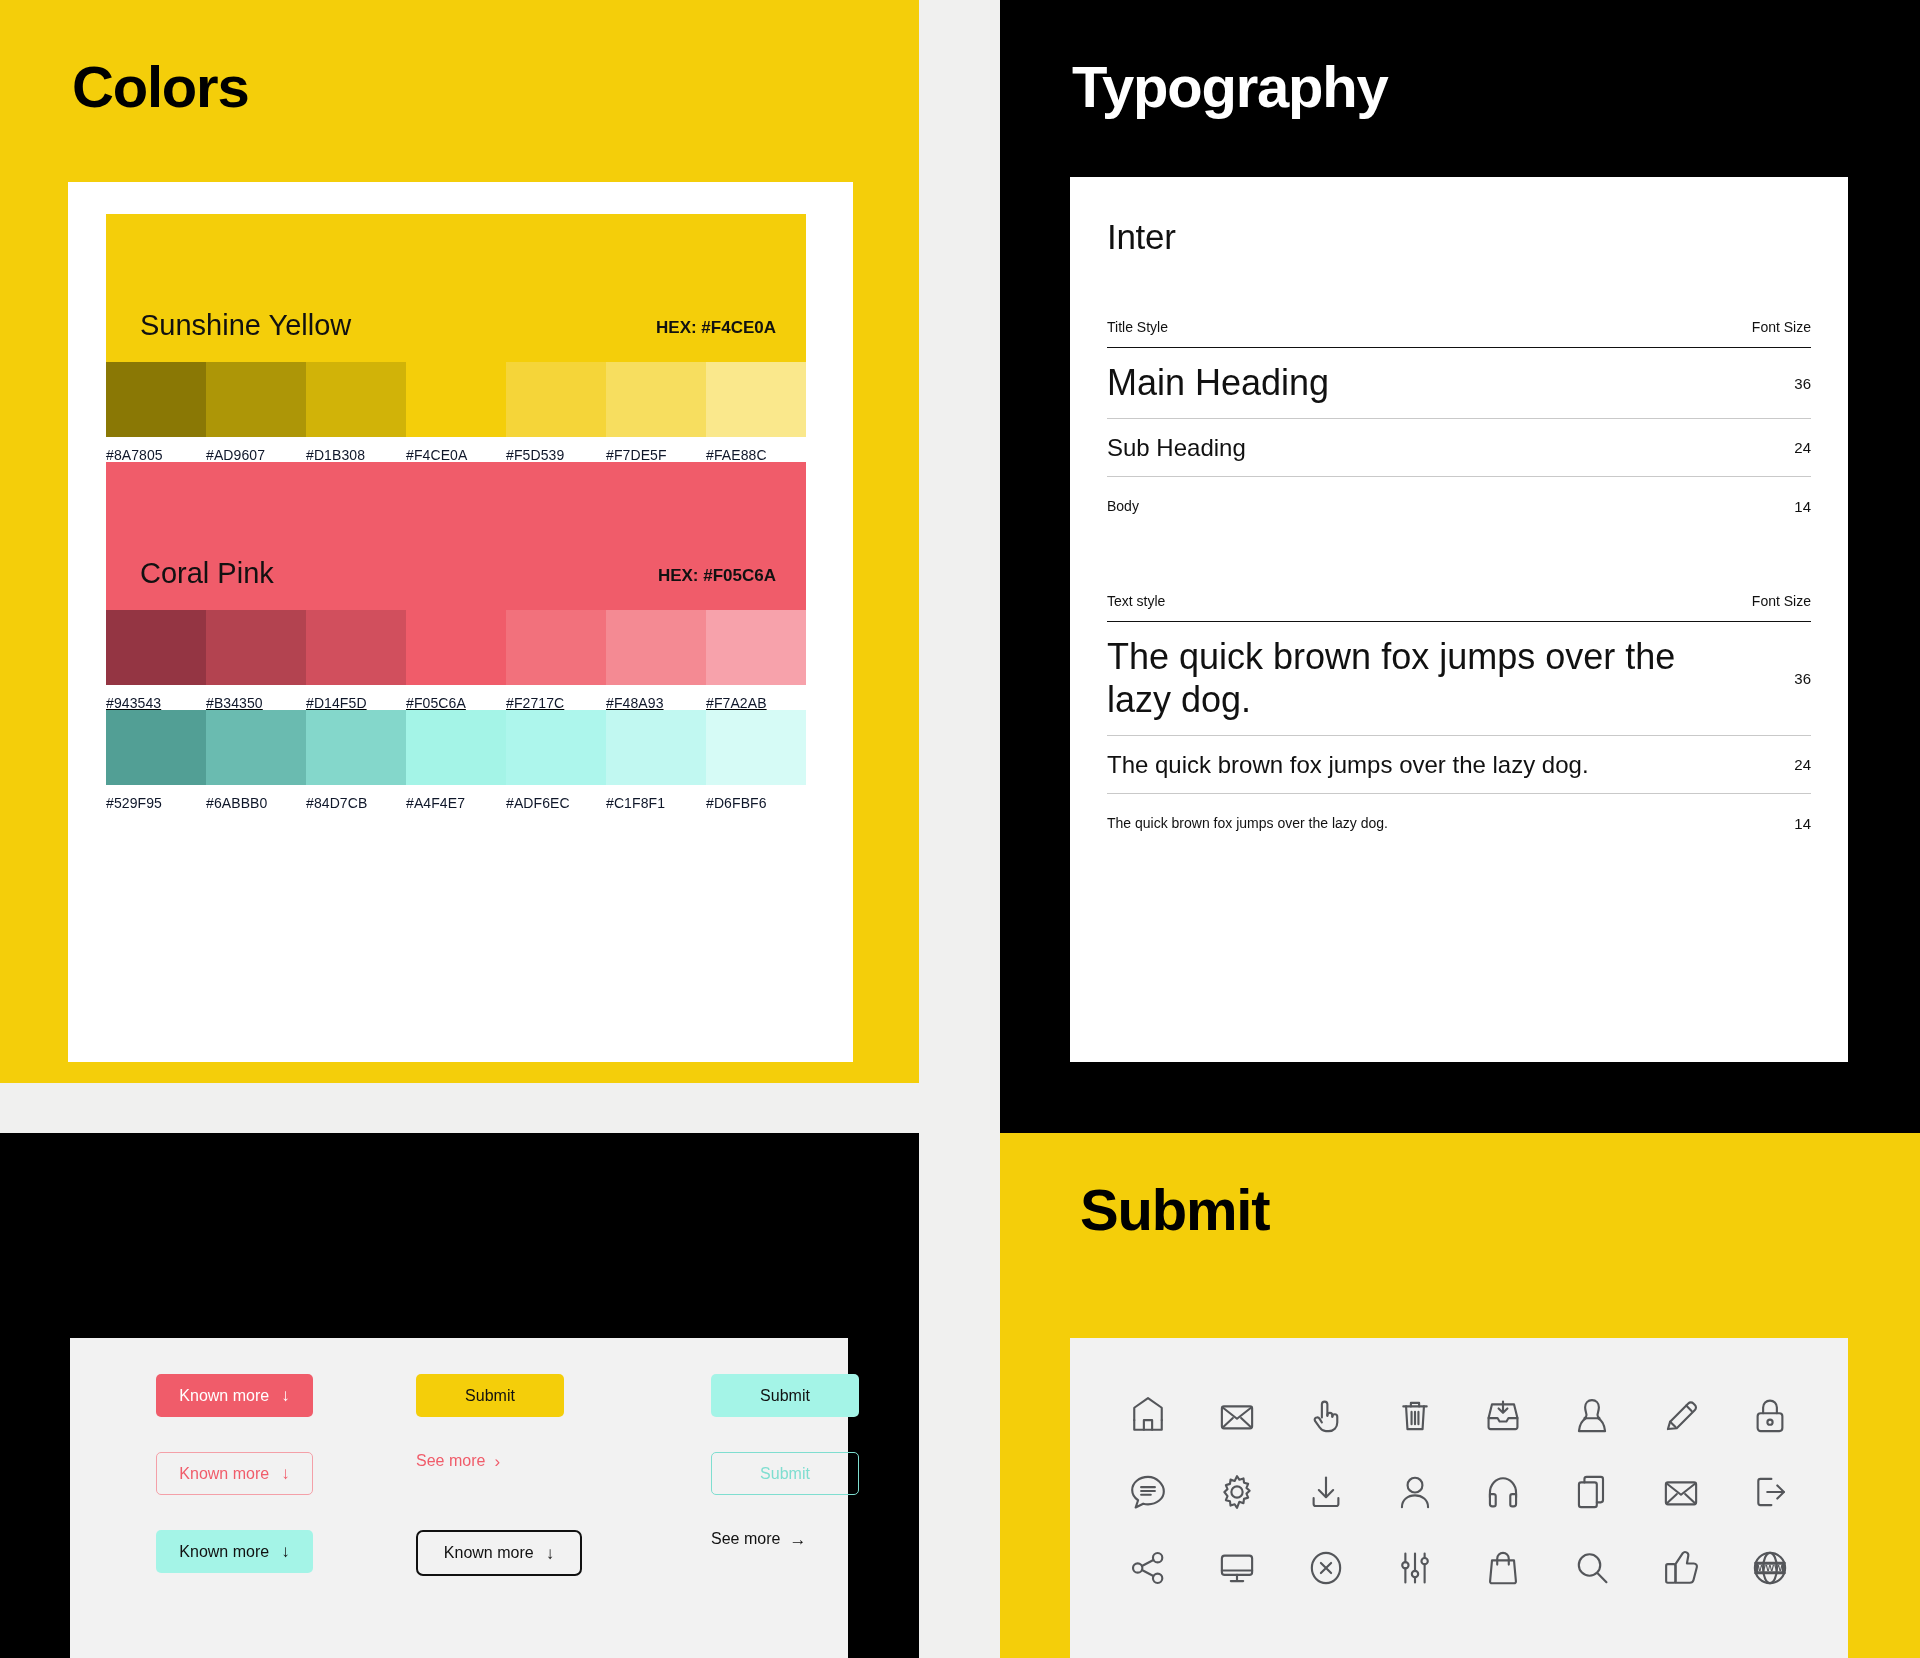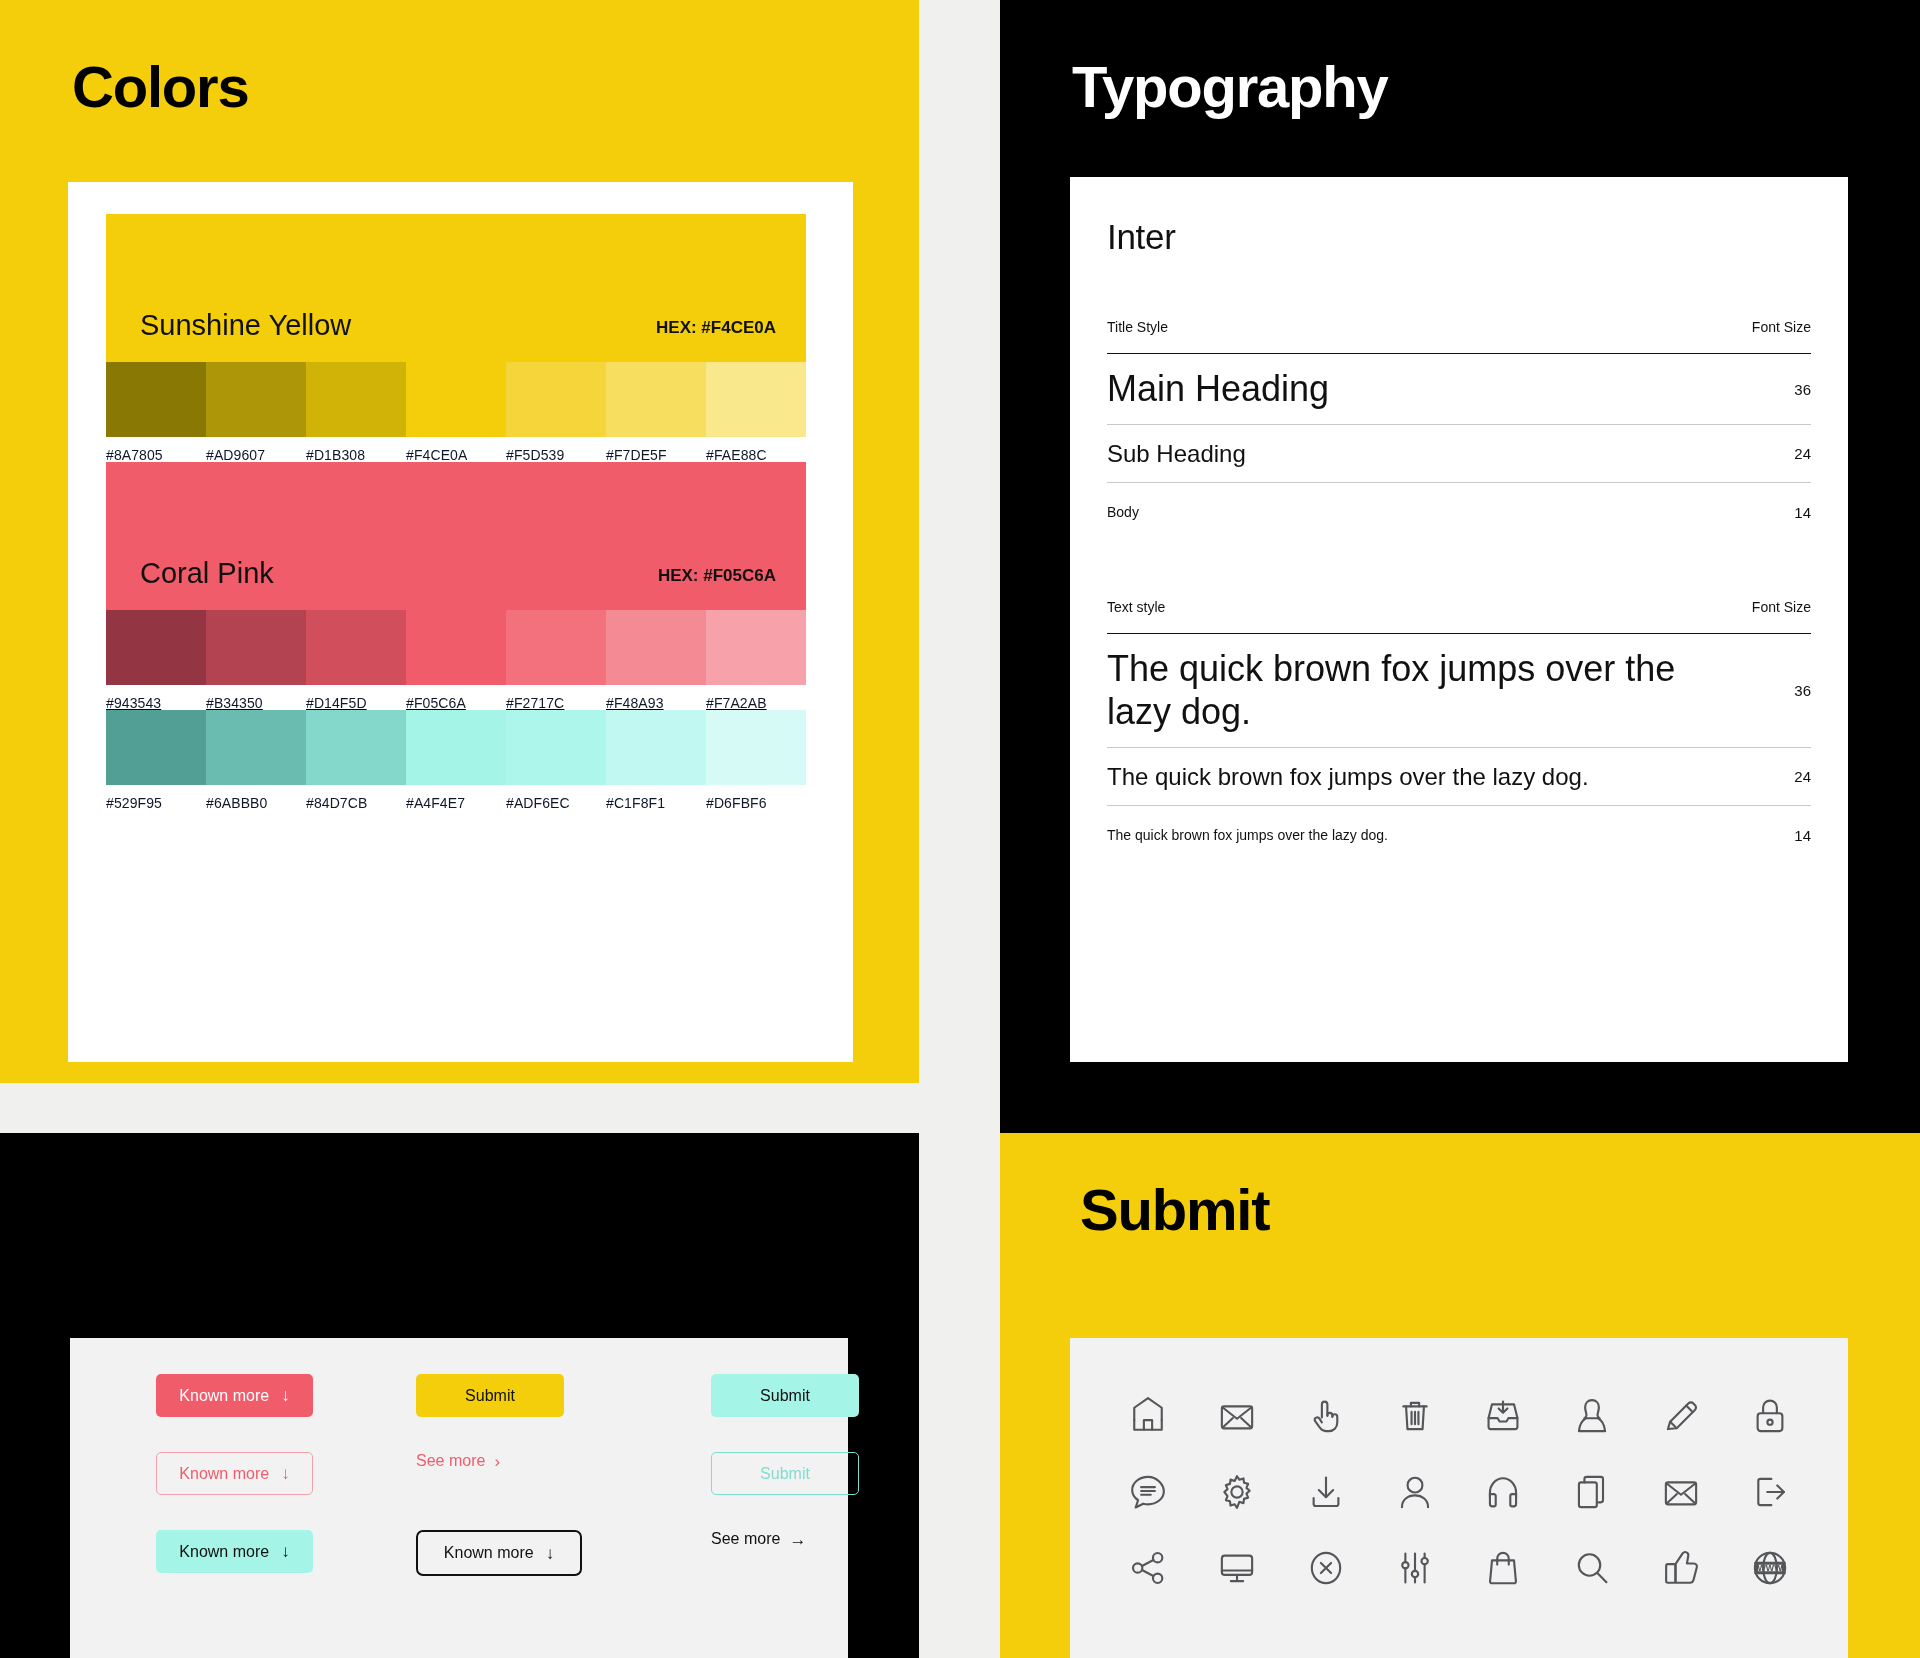--- a/index.html
+++ b/index.html
@@ -84,21 +84,21 @@
     font-size: 35px;
     color: #111;
     margin-bottom: 62px;
     letter-spacing: -.3px;
   }
   .typo-table { width: 100%; }
   .typo-head {
     display: flex; align-items: flex-end;
     justify-content: space-between;
     border-bottom: 1.5px solid #111;
-    padding-bottom: 18px;
+    padding-bottom: 12px;
   }
   .typo-head span { font-size: 14px; color: #111; }
   .typo-row {
     display: flex; align-items: center;
     justify-content: space-between;
     border-bottom: 1px solid #c9c9c9;
     padding: 14px 0 14px 0;
     min-height: 58px;
   }
   .typo-row.last { border-bottom: none; }

